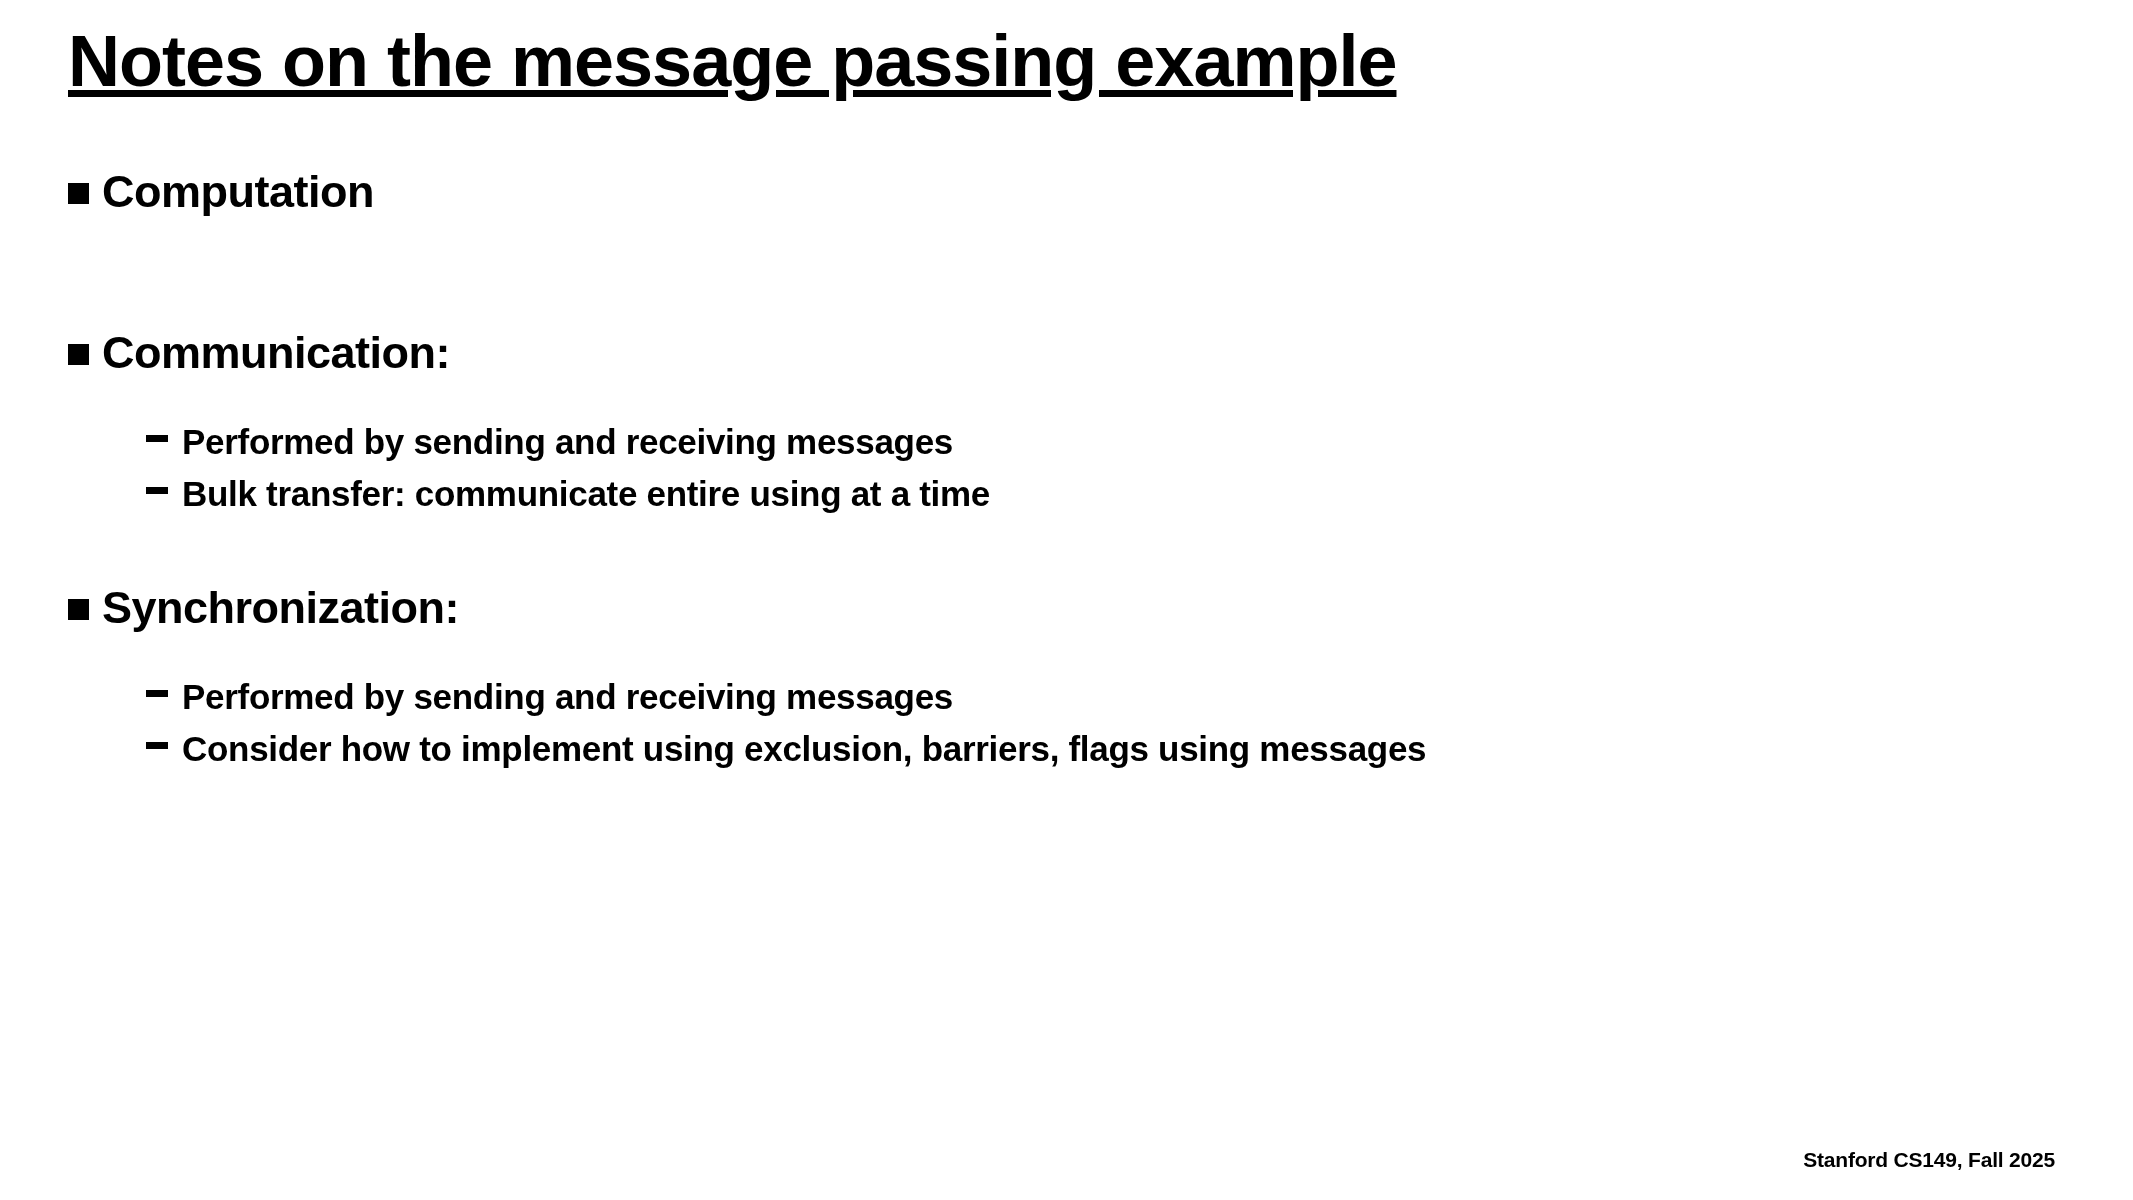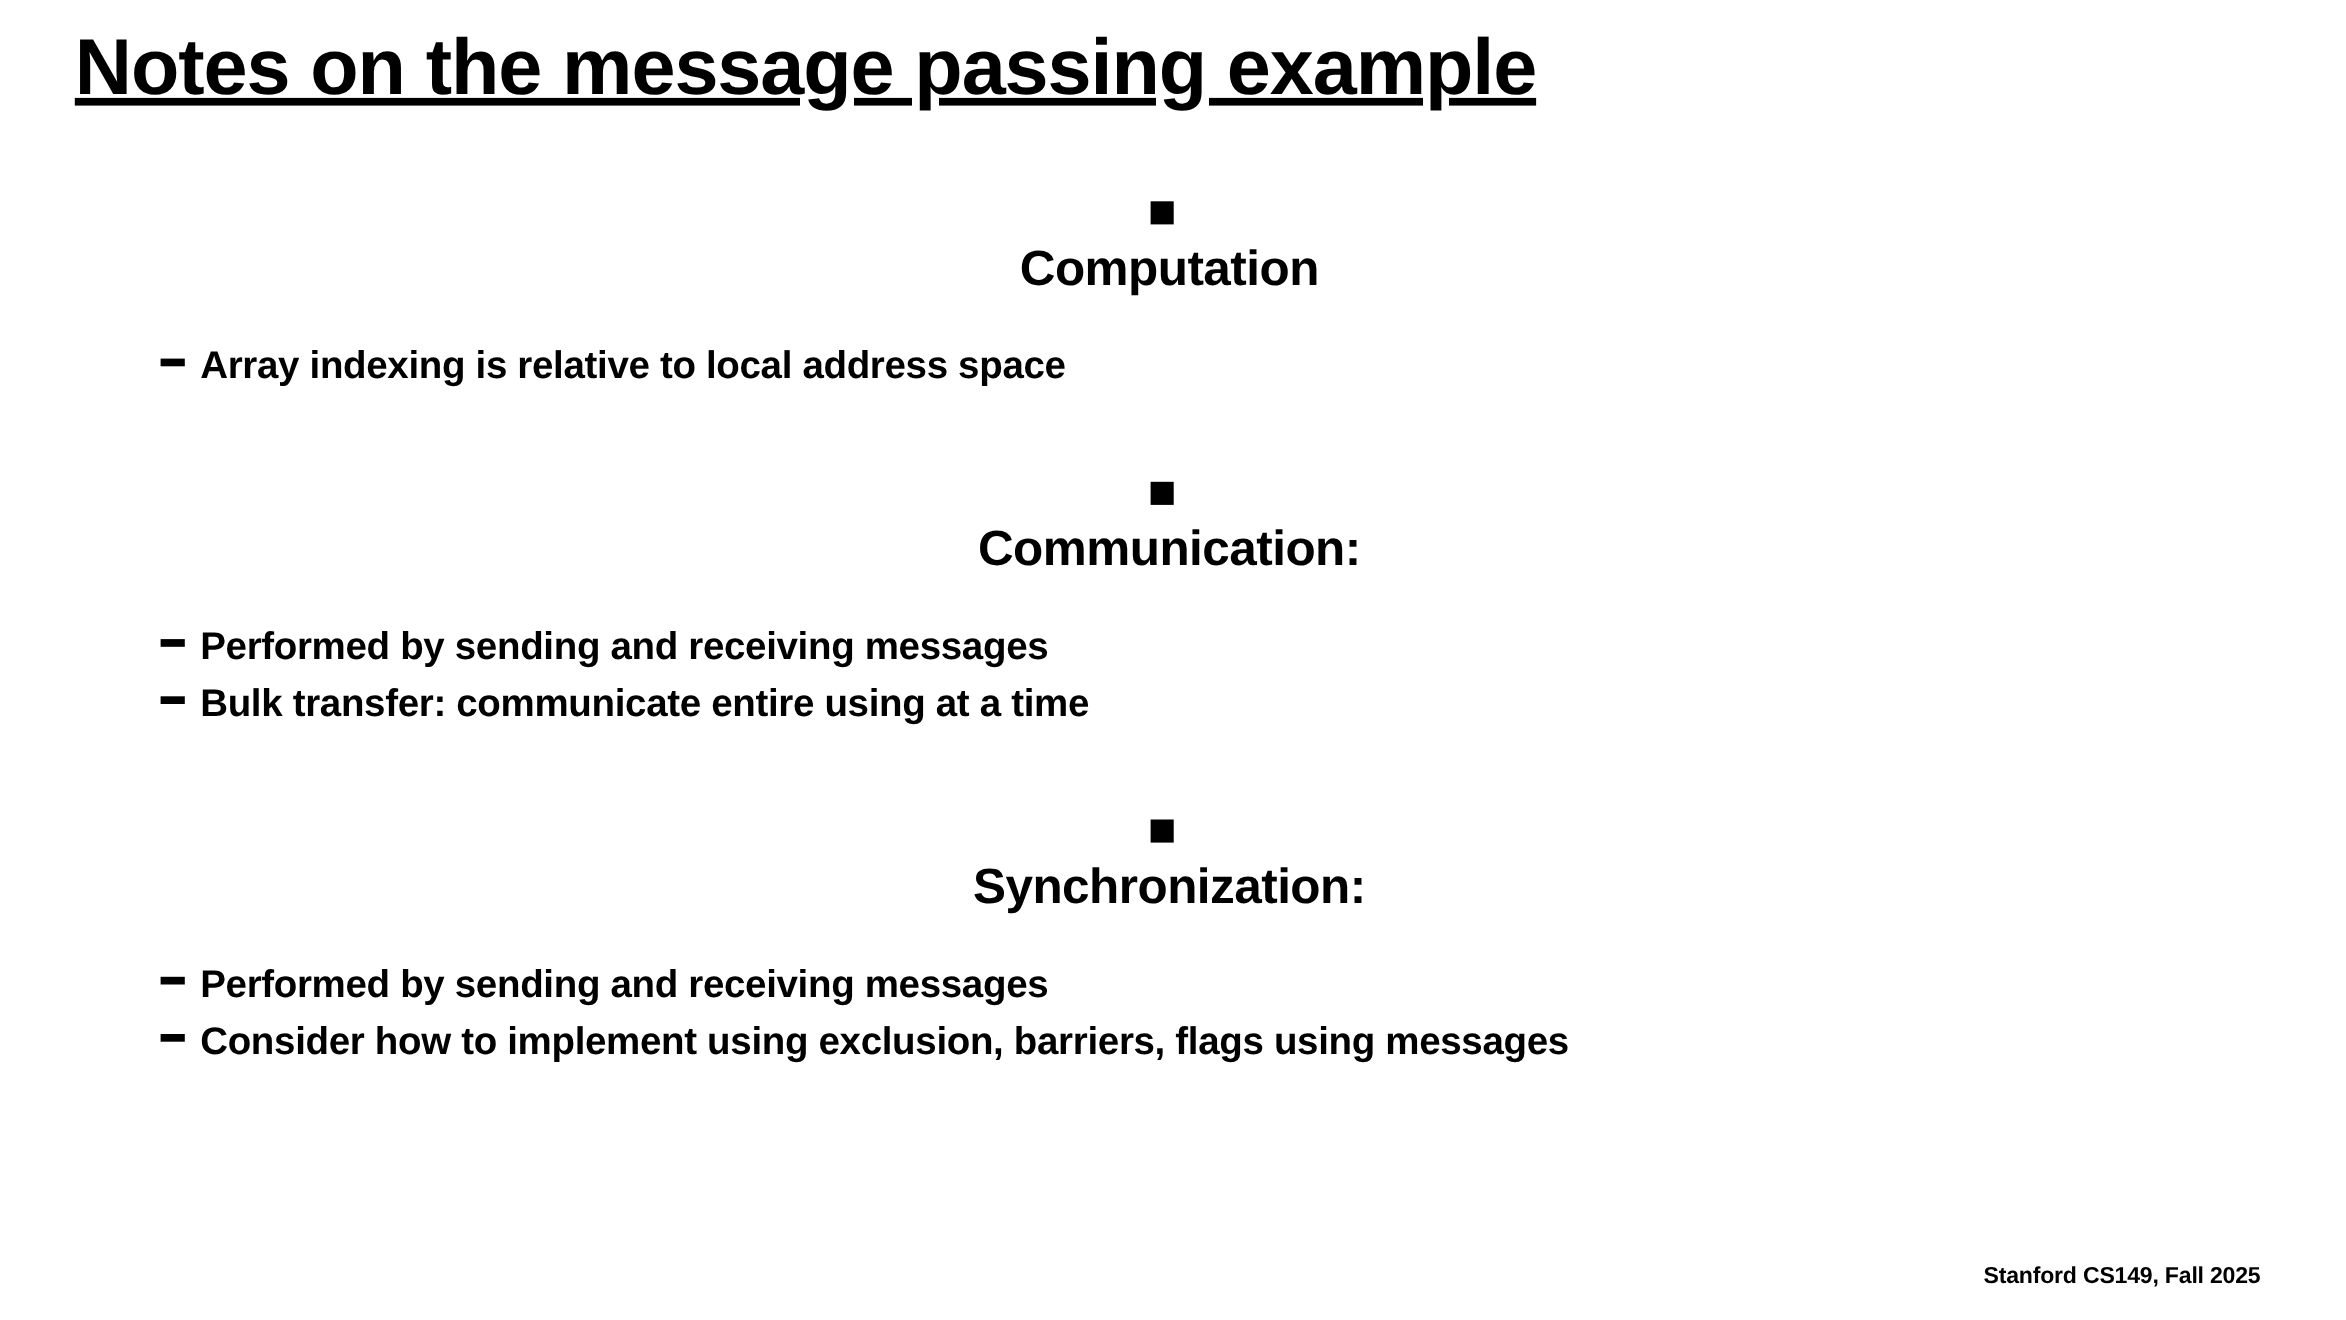--- a/index.html
+++ b/index.html
@@ -35,23 +35,22 @@
     position: absolute;
     left: 68px;
     top: 165px;
     width: 1990px;
   }
   .group {
     margin-bottom: 40px;
   }
   .bullet-l1 {
     display: flex;
-    align-items: center;
+    align-items: flex-start;
     margin-bottom: 16px;
-    flex-direction: column;
   }
   .bullet-l1 .marker {
     width: 34px;
     flex: 0 0 34px;
     padding-top: 18px;
   }
   .bullet-l1 .marker .sq {
     display: block;
     width: 21px;
     height: 21px;
@@ -110,26 +109,20 @@
   <div class="content">
 
     <div class="group">
       <div class="bullet-l1">
         <span class="marker">
             <span class="sq"></span>
           </span>
         <span class="text">Computation</span>
       </div>
       <div class="spacer-sm"></div>
-      <div class="bullet-l2">
-        <span class="marker">
-            <span class="dash"></span>
-          </span>
-        <span class="text">Array indexing is relative to local address space</span>
-      </div>
     </div>
 
     <div class="spacer-sm"></div>
 
     <div class="group">
       <div class="bullet-l1">
         <span class="marker">
             <span class="sq"></span>
           </span>
         <span class="text">Communication:</span>

